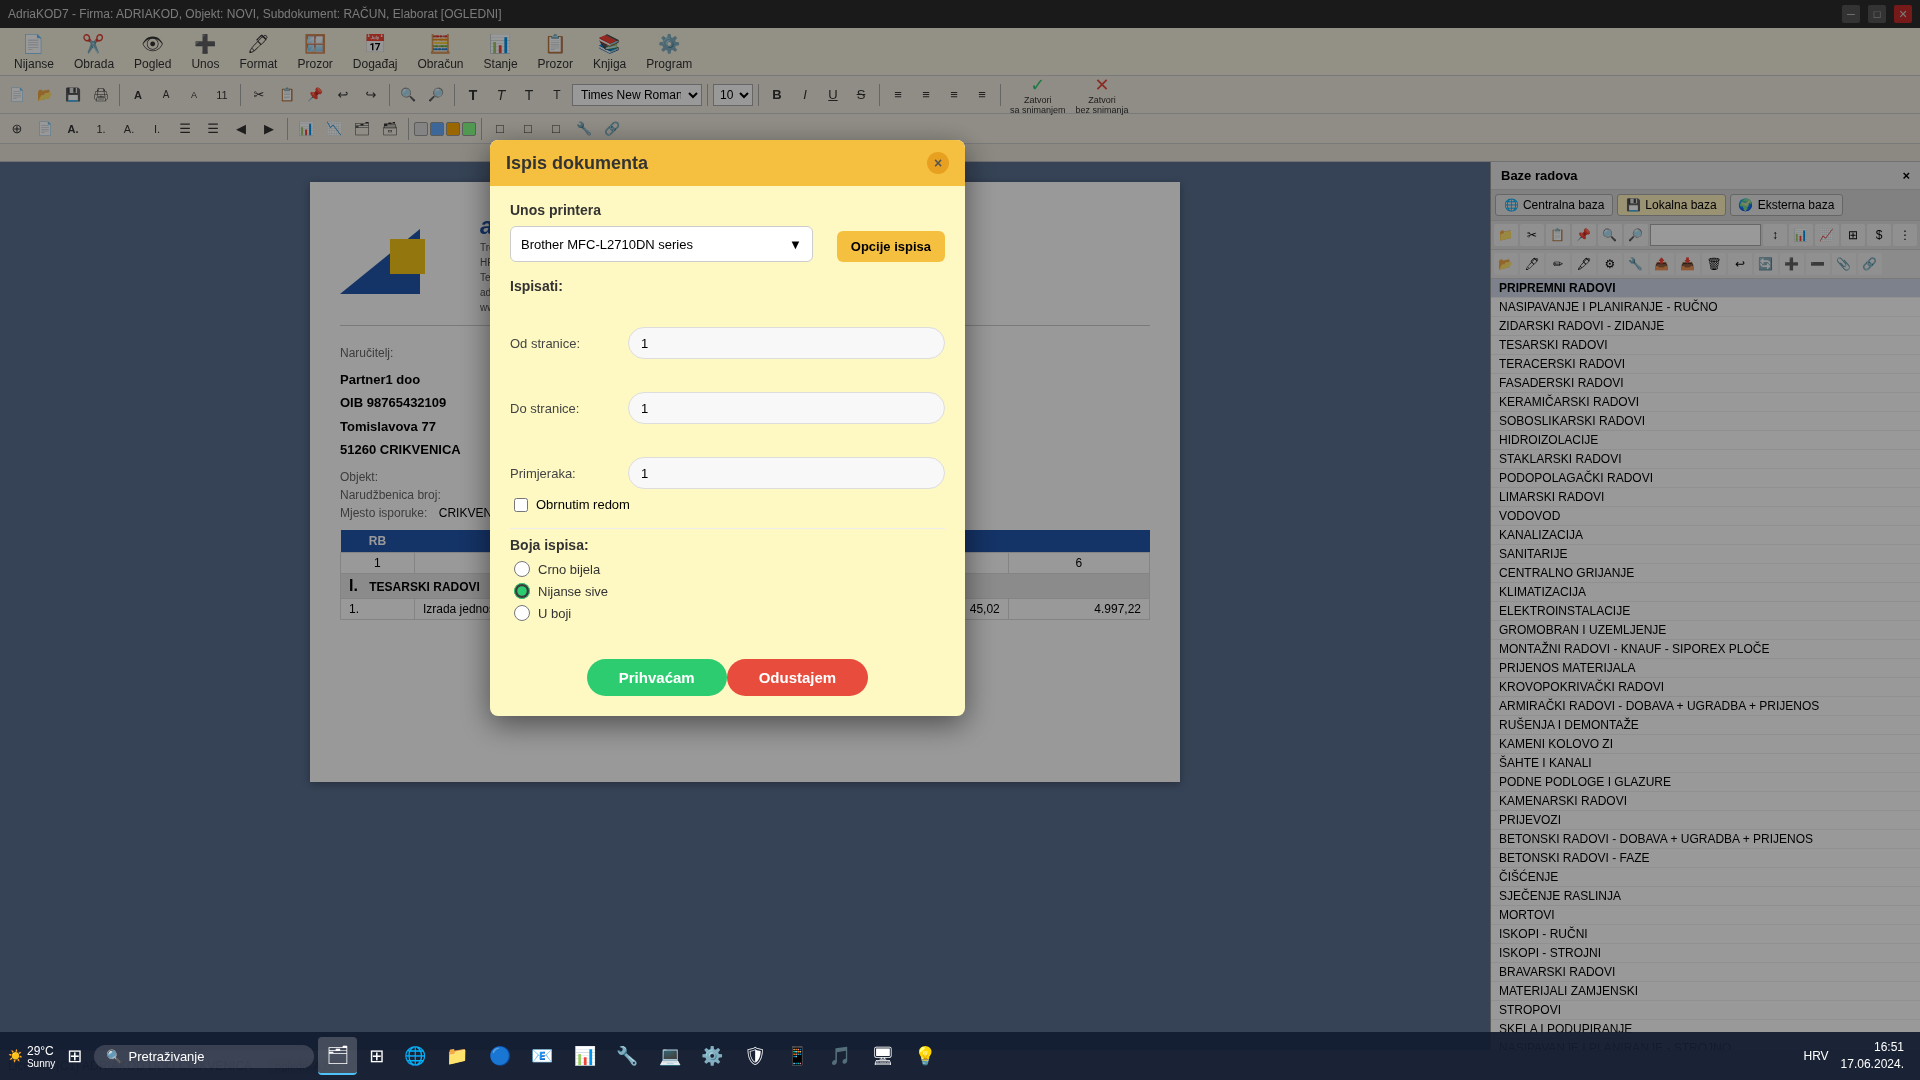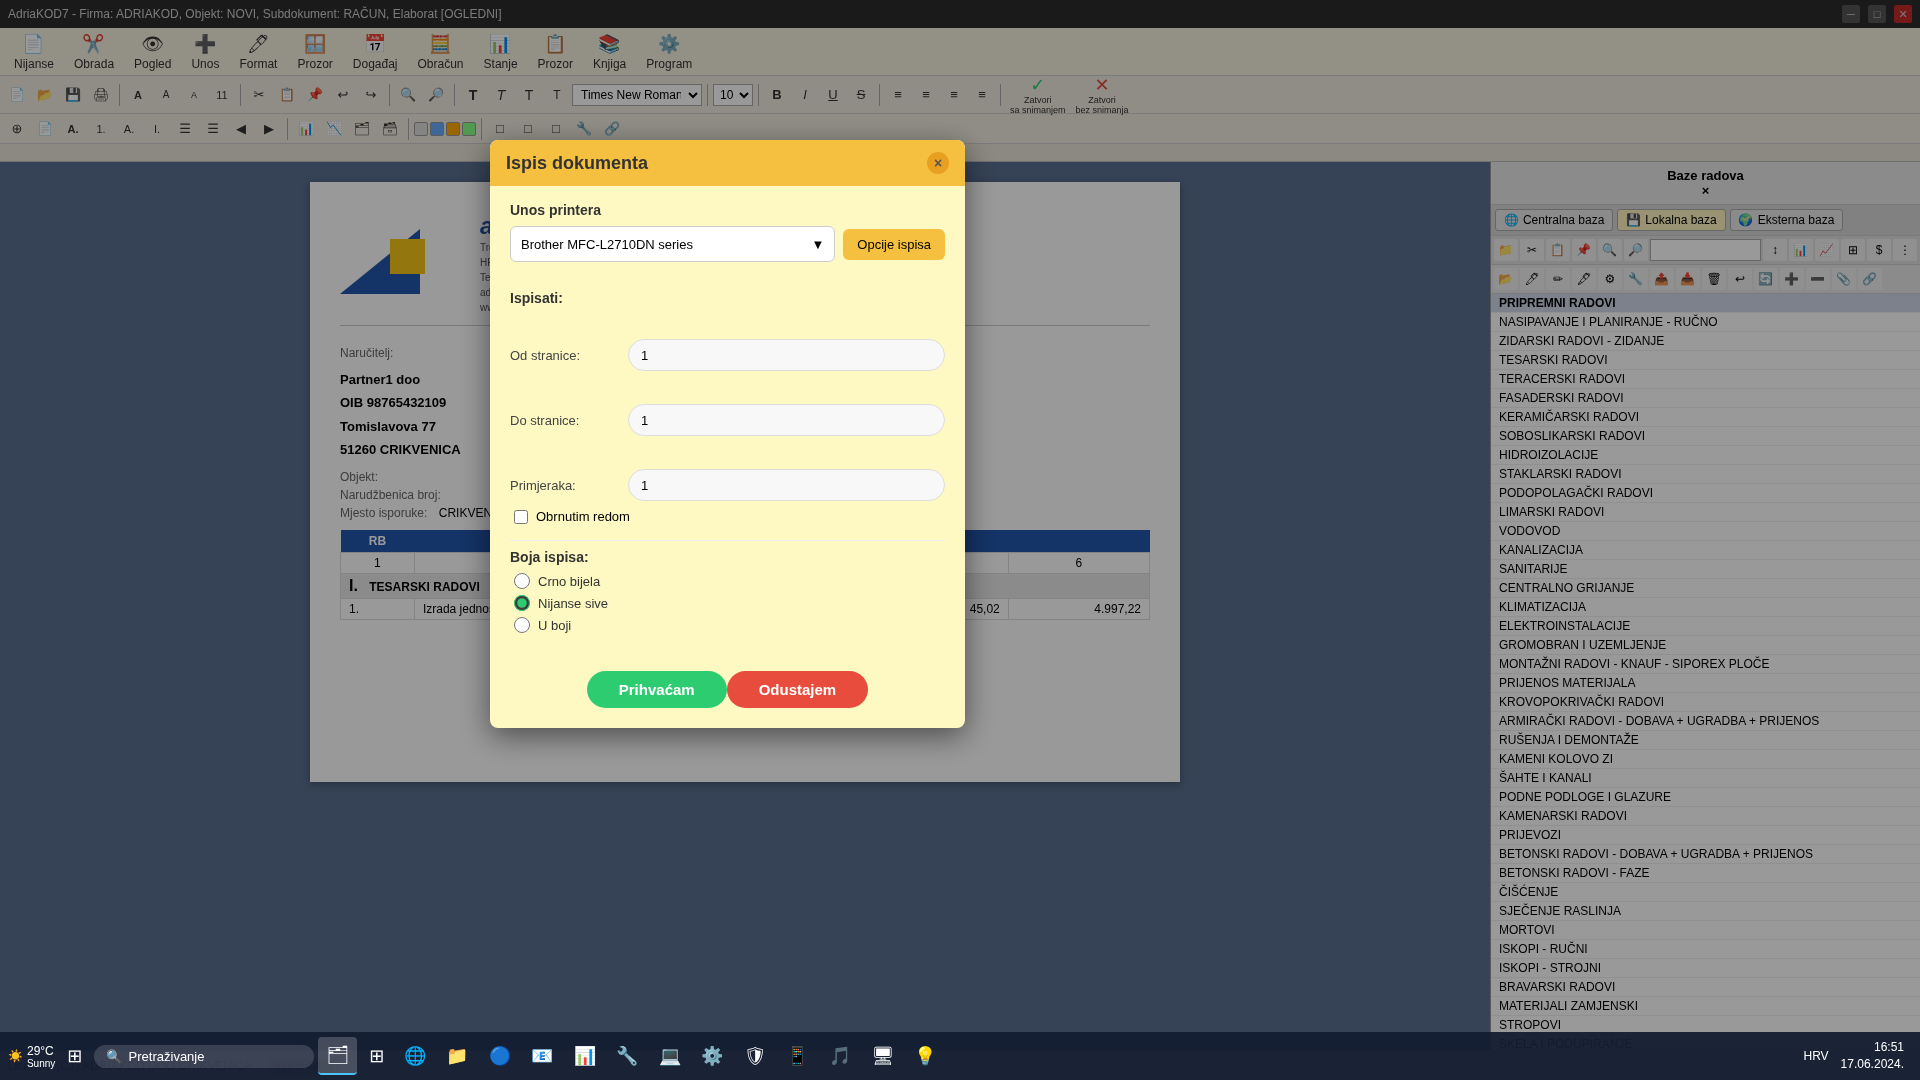--- a/index.html
+++ b/index.html
@@ -123,21 +123,20 @@
     }
     #right-panel-title {
       background: #e8e8e8;
       padding: 6px 10px;
       font-weight: bold;
       font-size: 13px;
       border-bottom: 1px solid #ccc;
       display: flex;
       justify-content: space-between;
       align-items: center;
-      flex-direction: column;
     }
     #right-panel-tabs {
       display: flex;
       background: #d8d8d8;
       padding: 4px;
       gap: 4px;
       border-bottom: 1px solid #ccc;
     }
     .panel-tab {
       display: flex;
@@ -343,23 +342,23 @@
       padding: 16px 20px;
     }
     .section-label {
       font-weight: bold;
       font-size: 14px;
       margin-bottom: 8px;
       color: #333;
     }
     .printer-row {
       display: flex;
-      align-items: center;
-      gap: 8px;
-      margin-bottom: 28px;
+      align-items: flex-end;
+      gap: 24px;
+      margin-bottom: 16px;
     }
     .printer-select-box {
       flex: 1;
       height: 36px;
       border: 1px solid #ccc;
       border-radius: 6px;
       padding: 0 10px;
       font-size: 13px;
       background: white;
       display: flex;
@@ -368,21 +367,21 @@
       cursor: pointer;
     }
     .opcije-btn {
       background: #f5c040;
       border: none;
       border-radius: 6px;
       padding: 8px 14px;
       font-size: 13px;
       cursor: pointer;
       white-space: nowrap;
-      font-weight: normal;
+      font-weight: bold;
     }
     .print-field-row {
       display: flex;
       align-items: center;
       margin-bottom: 8px;
       gap: 8px;
       margin-top: 33px;
     }
     .print-field-label {
       width: 110px;

